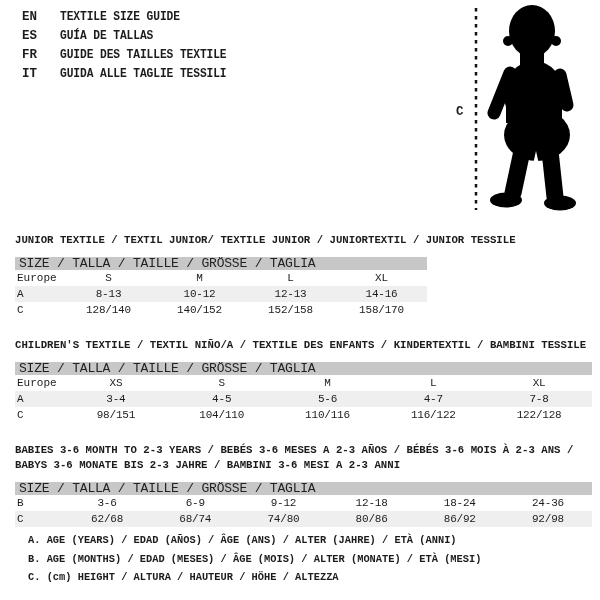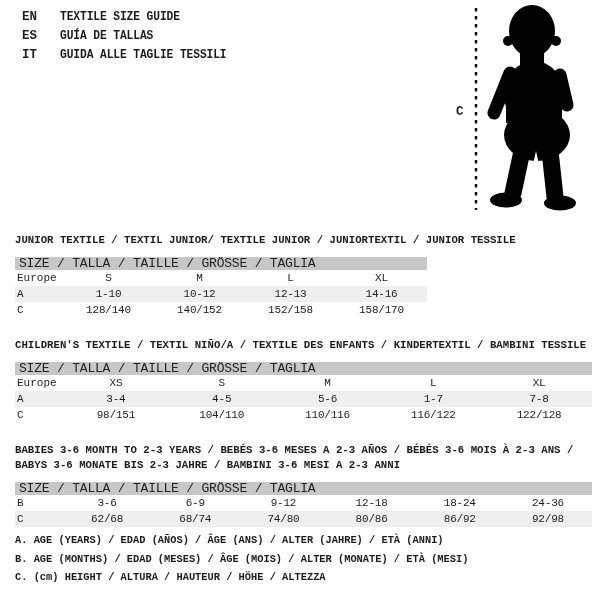--- a/index.html
+++ b/index.html
@@ -28,40 +28,44 @@
   .size-table { width:577px; }
   .section-junior .size-table { width:412px; }
   .size-bar { height:13px; background:var(--bar-bg,#c7c7c7); font-size:13px; line-height:13px;
               padding-left:4px; letter-spacing:-0.2px; color:#222; }
   .trow { display:flex; height:16px; align-items:center; font-size:11px; }
   .trow.striped { background:var(--stripe-bg,#efefef); }
   .tlabel { flex:0 0 46px; width:46px; padding-left:2px; }
   .tcell { flex:1; text-align:center; letter-spacing:-0.2px; }
 
   
-  .footnotes { position:absolute; left:15px; top:531px; }
+  .footnotes { position:absolute; left:28px; top:531px; }
   .footnote { font-weight:bold; font-size:11.5px; line-height:18.5px;
               transform:scaleX(0.9); transform-origin:0 50%; white-space:nowrap; }
 </style>
 </head>
 <body>
 
 <div class="page">
 
   <div class="lang-list" id="lang-list">
   <div class="lang-row">
     <span class="lang-code">EN</span>
     <span class="lang-title">TEXTILE SIZE GUIDE</span>
   </div>
 
   <div class="lang-row">
     <span class="lang-code">ES</span>
     <span class="lang-title">GUÍA DE TALLAS</span>
   </div>
 
+  <div class="lang-row">
+    <span class="lang-code">FR</span>
+    <span class="lang-title">GUIDE DES TAILLES TEXTILE</span>
+  </div>
 
 
   <div class="lang-row">
     <span class="lang-code">IT</span>
     <span class="lang-title">GUIDA ALLE TAGLIE TESSILI</span>
   </div>
 </div>
 
   <svg class="measure-line-svg" width="6" height="206">
     <line x1="3" y1="2" x2="3" y2="204" stroke="#111" stroke-width="2.5" stroke-dasharray="3.5 4.5"></line>
@@ -98,21 +102,21 @@
   <div class="trow">
     <span class="tlabel">Europe</span>
   <span class="tcell">S</span>
             <span class="tcell">M</span>
             <span class="tcell">L</span>
             <span class="tcell">XL</span>
           </div>
 
   <div class="trow striped">
     <span class="tlabel">A</span>
-  <span class="tcell">1-10</span>
+  <span class="tcell">8-13</span>
             <span class="tcell">10-12</span>
             <span class="tcell">12-13</span>
             <span class="tcell">14-16</span>
           </div>
 
   <div class="trow">
     <span class="tlabel">C</span>
   <span class="tcell">128/140</span>
             <span class="tcell">140/152</span>
             <span class="tcell">152/158</span>
@@ -135,21 +139,21 @@
             <span class="tcell">M</span>
             <span class="tcell">L</span>
             <span class="tcell">XL</span>
           </div>
 
   <div class="trow striped">
     <span class="tlabel">A</span>
   <span class="tcell">3-4</span>
             <span class="tcell">4-5</span>
             <span class="tcell">5-6</span>
-            <span class="tcell">1-7</span>
+            <span class="tcell">4-7</span>
             <span class="tcell">7-8</span>
           </div>
 
   <div class="trow">
     <span class="tlabel">C</span>
   <span class="tcell">98/151</span>
             <span class="tcell">104/110</span>
             <span class="tcell">110/116</span>
             <span class="tcell">116/122</span>
             <span class="tcell">122/128</span>

